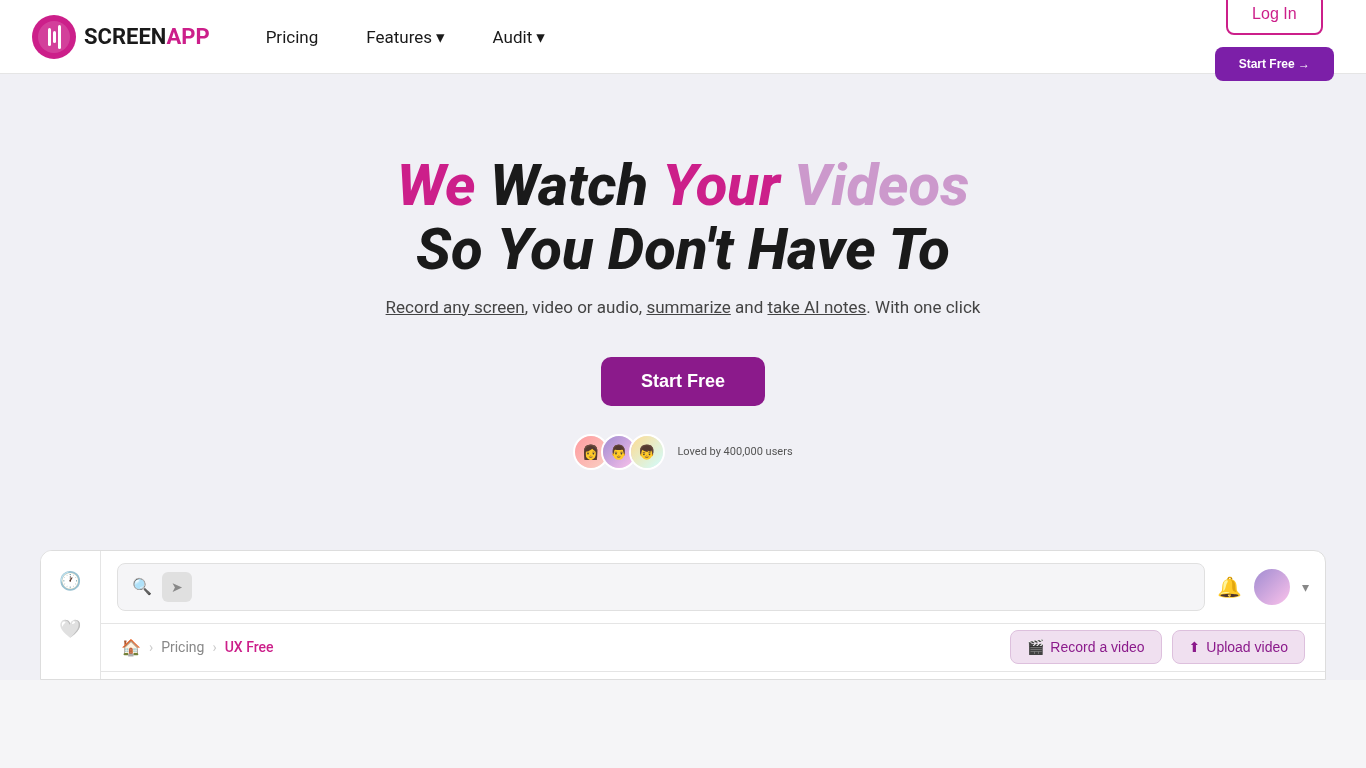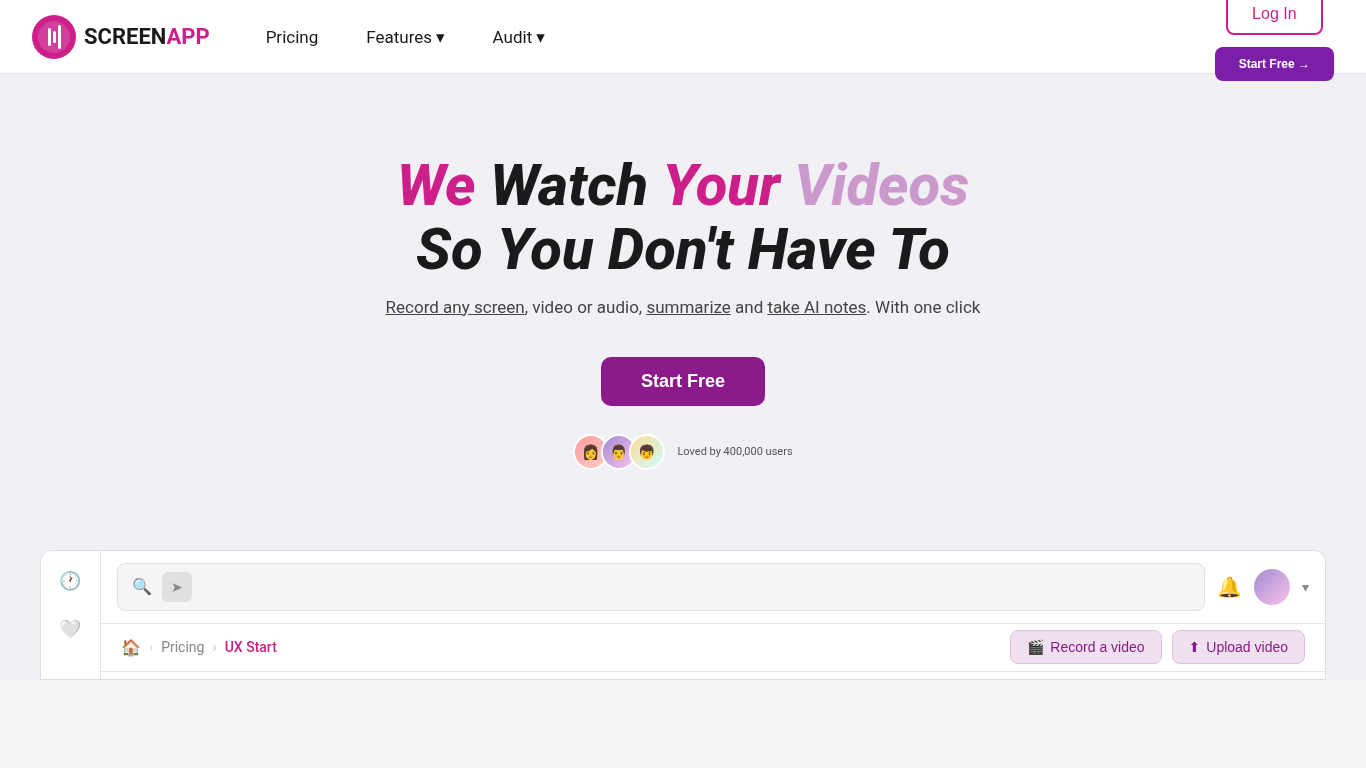--- a/index.html
+++ b/index.html
@@ -412,21 +412,21 @@
           <span class="topbar-chevron">▾</span>
         </div>
       </div>
 
       <div class="demo-breadcrumb-row">
         <div class="demo-breadcrumb">
           <span class="breadcrumb-home">🏠</span>
           <span class="breadcrumb-sep">›</span>
           <span class="breadcrumb-personal">Pricing</span>
           <span class="breadcrumb-sep">›</span>
-          <span class="breadcrumb-current">UX Start</span>
+          <span class="breadcrumb-current">UX Free</span>
         </div>
         <div class="demo-actions">
           <button class="btn-record">
             <span>🎬</span>
             <span>Record a video</span>
           </button>
           <button class="btn-upload">
             <span>⬆</span>
             <span>Upload video</span>
           </button>

